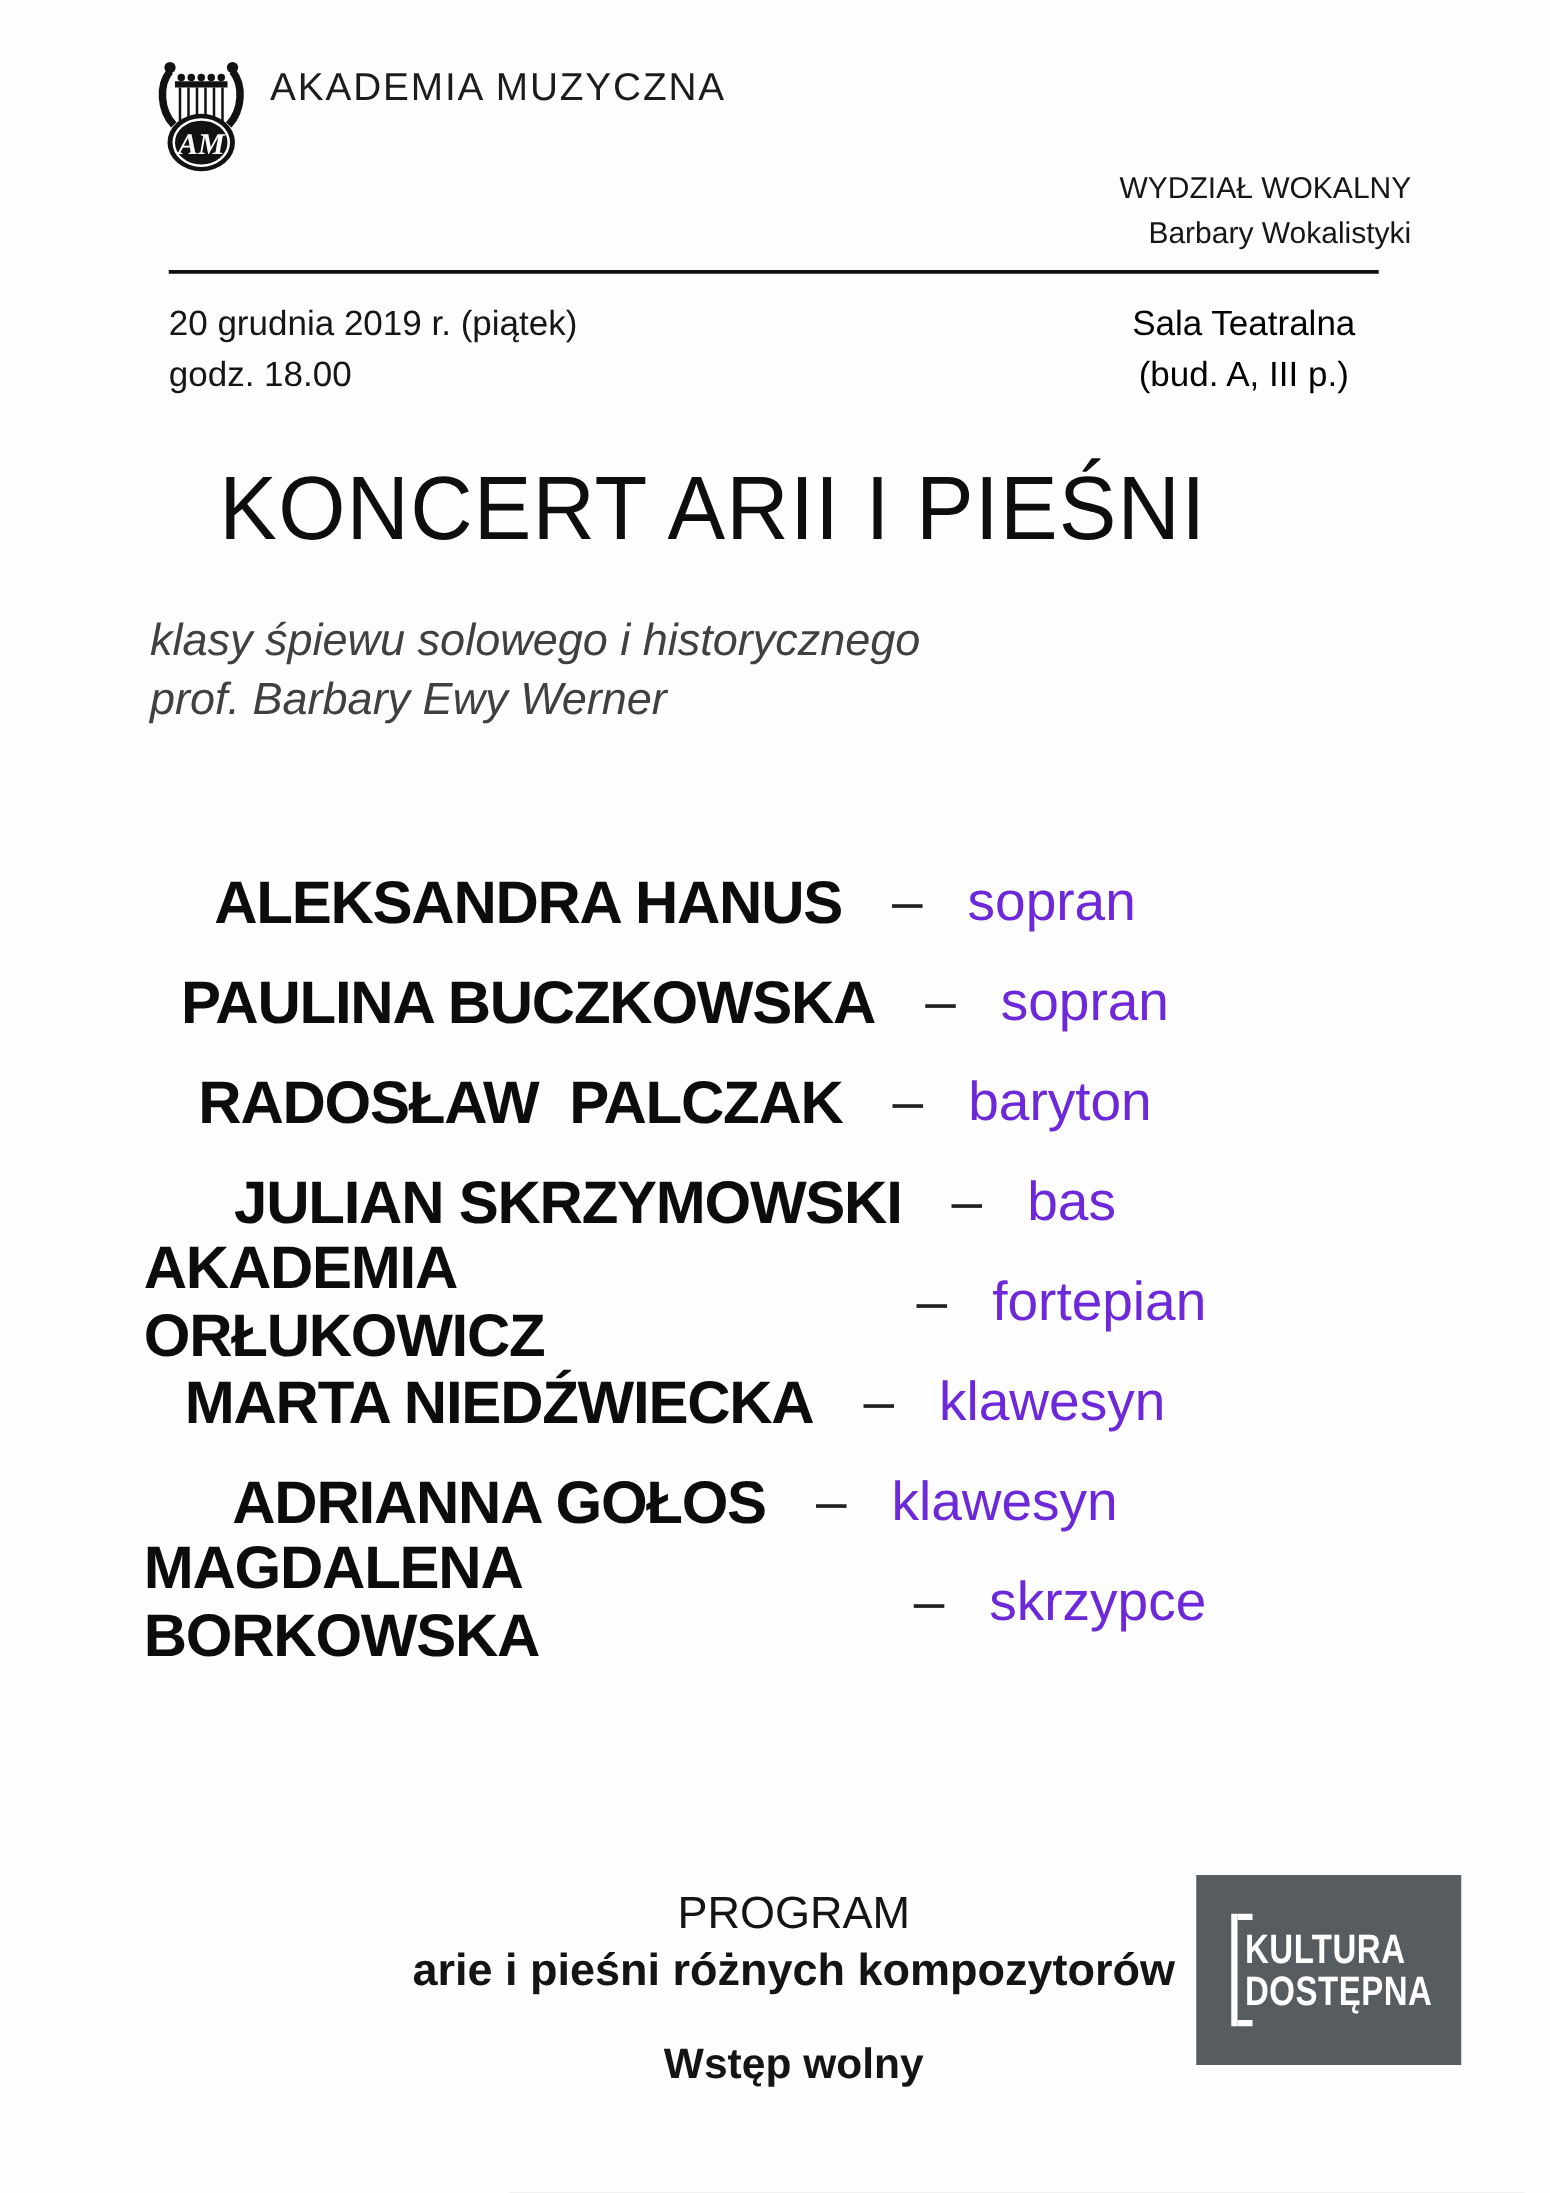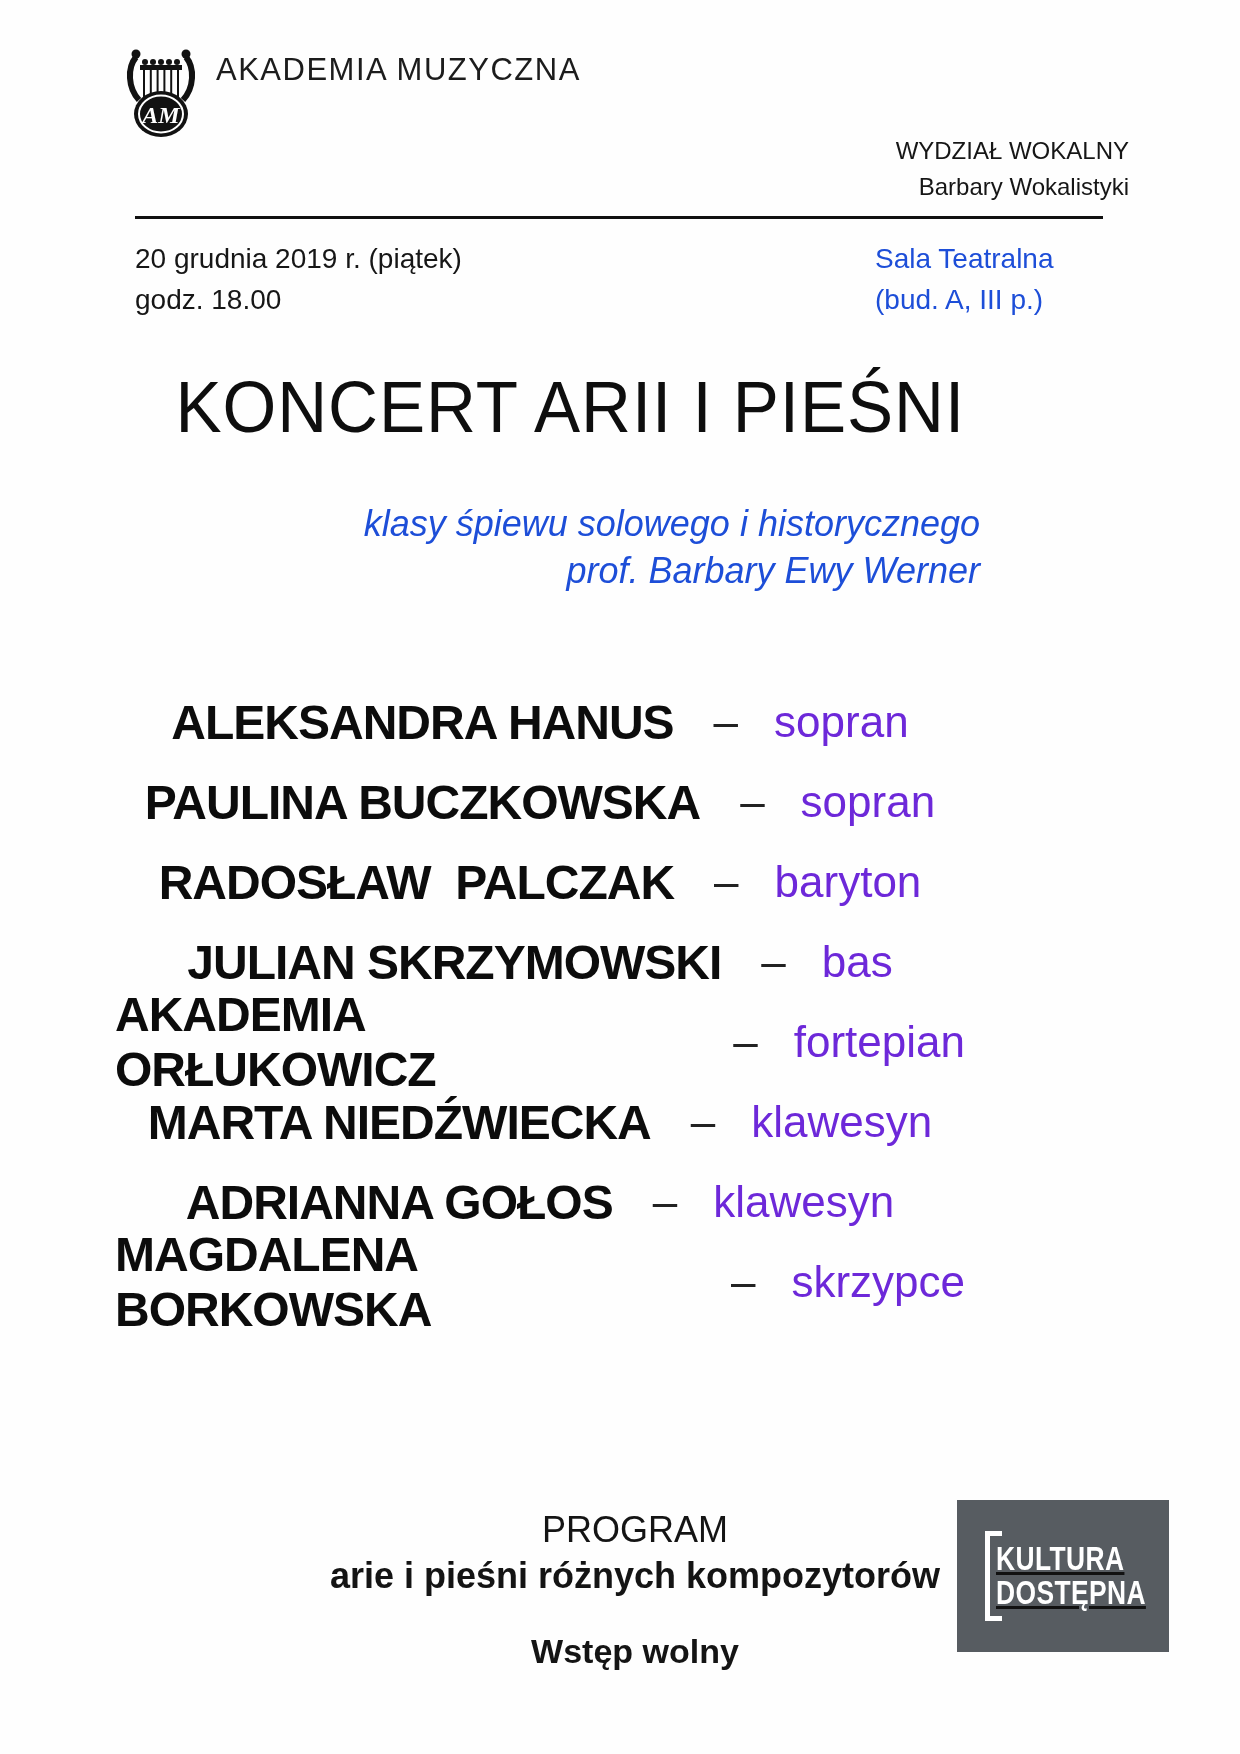--- a/index.html
+++ b/index.html
@@ -30,36 +30,36 @@
   .rule{
     position:absolute;left:135px;top:216px;width:968px;height:3px;
     background:#111;
   }
   .date-block{
     position:absolute;left:135px;top:238px;
     font-size:28px;line-height:41px;color:#161616;
   }
   .venue-block{
     position:absolute;left:875px;top:238px;width:240px;
-    font-size:28px;line-height:41px;color:#1d4ed8;
+    text-align:center;font-size:28px;line-height:41px;color:#000000;
   }
   
   .title{
     position:absolute;left:100px;top:366px;width:940px;
     text-align:center;
   }
   .title span{
     display:inline-block;
     font-size:72px;letter-spacing:1px;color:#0e0e0e;
     transform:scaleX(.96);
   }
   .subtitle{
-    position:absolute;left:120px;top:500px;width:860px;
-    text-align:right;font-style:italic;
-    font-size:36px;line-height:47px;color:#1d4ed8;
+    position:absolute;left:120px;top:488px;width:860px;
+    text-align:left;font-style:italic;
+    font-size:36px;line-height:47px;color:#404040;
   }
   
   .performers{
     position:absolute;left:115px;top:682px;width:850px;
   }
   .performer-row{
     height:80px;display:flex;align-items:center;justify-content:center;
     white-space:pre;
     gap:24px;
   }
@@ -91,21 +91,21 @@
   }
   .bracket{
     position:relative;width:14px;height:90px;
     border-left:5px solid #fff;
   }
   .bracket::before,.bracket::after{
     content:"";position:absolute;left:0;width:12px;height:5px;background:#fff;
   }
   .bracket::before{top:0;}
   .bracket::after{bottom:0;}
-  .kultura-text{margin-left:6px;text-decoration:underline;}
+  .kultura-text{margin-left:6px;}
   .kultura-text div{
     color:#fff;font-weight:bold;font-size:33px;line-height:34px;
     transform:scaleX(.8);transform-origin:left center;
     letter-spacing:.5px;white-space:nowrap;
   }
 </style>
 </head>
 <body>
 
 <div class="page">

